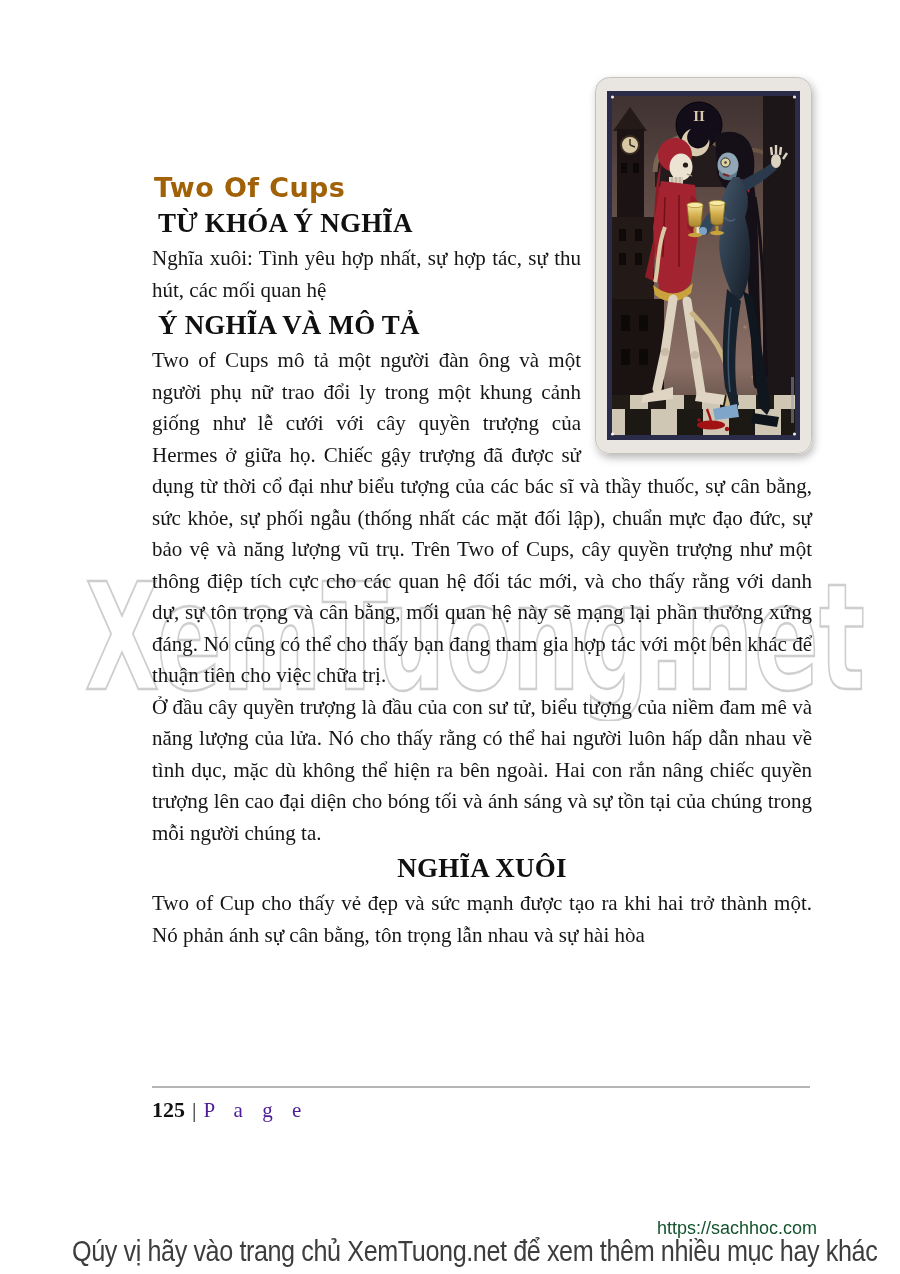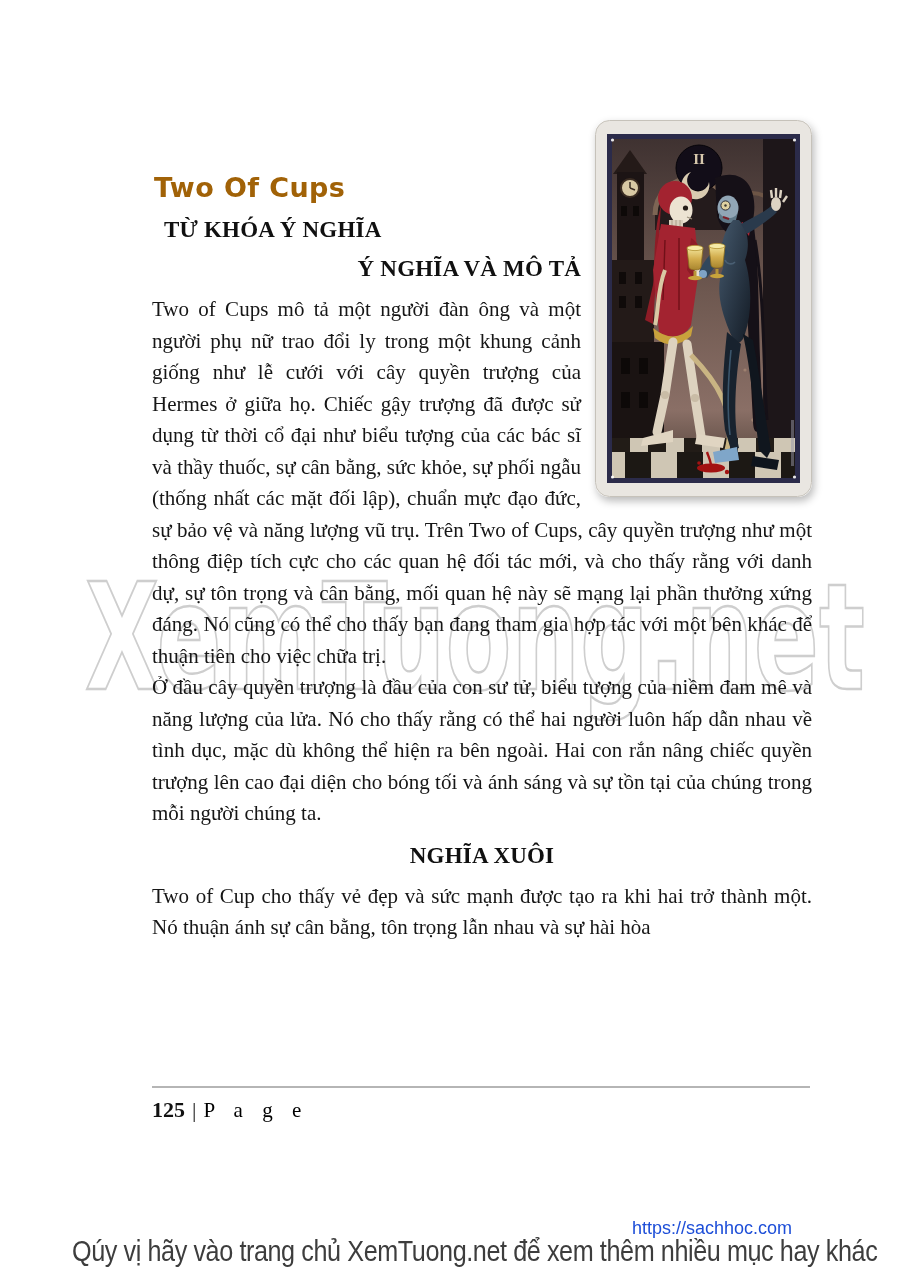--- a/index.html
+++ b/index.html
@@ -9,39 +9,39 @@
   }
 
   
   .watermark { position:absolute; left:80px; top:571px; z-index:0; }
 
   
   .content { position:absolute; left:152px; top:0; width:660px; z-index:1; }
 
   .card-fig {
     float:right; width:217px; height:377px;
-    margin:120px 0 16px 14px;
+    margin:77px 0 16px 14px;
     border-radius:14px;
     box-shadow:2px 4px 8px rgba(0,0,0,.28);
   }
   .card-fig svg { display:block; }
 
   h1.title {
     margin:172px 0 0 2px;
     font-family:"DejaVu Sans", sans-serif;
     font-size:27px; line-height:32px; font-weight:700;
     color:#a16207; letter-spacing:.4px;
   }
   h2.hd {
     font-family:"Liberation Serif", serif;
-    font-size:23px; line-height:27px; font-weight:700;
-    color:#101010; letter-spacing:.2px; margin:12px;
+    font-size:27px; line-height:27px; font-weight:700;
+    color:#101010; letter-spacing:.2px; margin:6px;
   }
   .h-kw { margin-top:28px; }
-  .h-md { margin-top:14px;text-align:right; }
+  .h-md { margin-top:14px; }
   .h-up { margin-top:14px;text-align:center; }
 
   p.body {
     font-size:21px; line-height:31.5px; color:#161616;
     text-align:justify; margin:0; text-justify:inter-word;
   }
   .p-upright  { margin-top:17px; }
   .p-reversed { margin-top:11px; }
   .p-desc1    { margin-top:8px;  }
   .p-desc2    { margin-top:12px; }
@@ -51,27 +51,27 @@
   .foot-line {
     position:absolute; left:152px; width:658px; top:1086px;
     border-top:2px solid #b5b5b5; z-index:2;
   }
   .pagefoot {
     position:absolute; left:152px; top:1097px; z-index:2;
     font-size:22px; color:#111;
   }
   .pagefoot .num { font-weight:700; }
   .pagefoot .sep { margin:0 7px; color:#222; }
-  .pagefoot .word { color:#000000; letter-spacing:7px; font-size:21px; }
+  .pagefoot .word { color:#4c1d95; letter-spacing:7px; font-size:21px; }
 
   
   .sachhoc {
-    position:absolute; left:632px; top:1218px; z-index:2;
+    position:absolute; left:657px; top:1218px; z-index:2;
     font-family:"Liberation Sans", sans-serif;
-    font-size:18px; color:#1d4ed8; text-decoration:none; cursor:pointer;
+    font-size:18px; color:#14532d; text-decoration:none; cursor:pointer;
   }
   .promo {
     position:absolute; left:0; top:1233px; width:900px; z-index:2;
     text-align:center; white-space:nowrap;
     font-family:"Liberation Sans", sans-serif;
     font-size:30px; line-height:36px; color:#3d3d3d;
     letter-spacing:-.5px;
     transform:scaleX(.84); transform-origin:50% 50%;
   }
 </style>
@@ -245,27 +245,28 @@
         <circle cx="199.5" cy="20" r="1.6" fill="#ffffff" opacity=".9"></circle>
         <circle cx="17.5" cy="357" r="1.6" fill="#ffffff" opacity=".9"></circle>
         <circle cx="199.5" cy="357" r="1.6" fill="#ffffff" opacity=".9"></circle>
         <rect x="196" y="300" width="3" height="46" fill="#9a97a8" opacity=".5"></rect>
       </svg>
     </div>
 
     <h1 class="title">Two Of Cups</h1>
 
     <h2 class="hd h-kw">TỪ KHÓA Ý NGHĨA</h2>
+    <p class="body p-upright">Nghĩa xuôi: Tình yêu hợp nhất, sự hợp tác, sự thu hút, các mối quan hệ</p>
 
     <h2 class="hd h-md">Ý NGHĨA VÀ MÔ TẢ</h2>
     <p class="body p-desc1">Two of Cups mô tả một người đàn ông và một người phụ nữ trao đổi ly trong một khung cảnh giống như lễ cưới với cây quyền trượng của Hermes ở giữa họ. Chiếc gậy trượng đã được sử dụng từ thời cổ đại như biểu tượng của các bác sĩ và thầy thuốc, sự cân bằng, sức khỏe, sự phối ngẫu (thống nhất các mặt đối lập), chuẩn mực đạo đức, sự bảo vệ và năng lượng vũ trụ. Trên Two of Cups, cây quyền trượng như một thông điệp tích cực cho các quan hệ đối tác mới, và cho thấy rằng với danh dự, sự tôn trọng và cân bằng, mối quan hệ này sẽ mạng lại phần thưởng xứng đáng. Nó cũng có thể cho thấy bạn đang tham gia hợp tác với một bên khác để thuận tiên cho việc chữa trị.</p>
     <p class="body p-desc2">Ở đầu cây quyền trượng là đầu của con sư tử, biểu tượng của niềm đam mê và năng lượng của lửa. Nó cho thấy rằng có thể hai người luôn hấp dẫn nhau về tình dục, mặc dù không thể hiện ra bên ngoài. Hai con rắn nâng chiếc quyền trượng lên cao đại diện cho bóng tối và ánh sáng và sự tồn tại của chúng trong mỗi người chúng ta.</p>
 
     <h2 class="hd h-up">NGHĨA XUÔI</h2>
-    <p class="body p-nghia">Two of Cup cho thấy vẻ đẹp và sức mạnh được tạo ra khi hai trở thành một. Nó thuận ánh sự cân bằng, tôn trọng lẫn nhau và sự hài hòa</p>
+    <p class="body p-nghia">Two of Cup cho thấy vẻ đẹp và sức mạnh được tạo ra khi hai trở thành một. Nó phản ánh sự cân bằng, tôn trọng lẫn nhau và sự hài hòa</p>
   </div>
 
   <div class="foot-line"></div>
   <div class="pagefoot">
     <span class="num">125</span><span class="sep">|</span><span class="word">P a g e</span>
   </div>
 
   <a class="sachhoc">https://sachhoc.com</a>
   <div class="promo">Qúy vị hãy vào trang chủ XemTuong.net để xem thêm nhiều mục hay khác</div>
 

